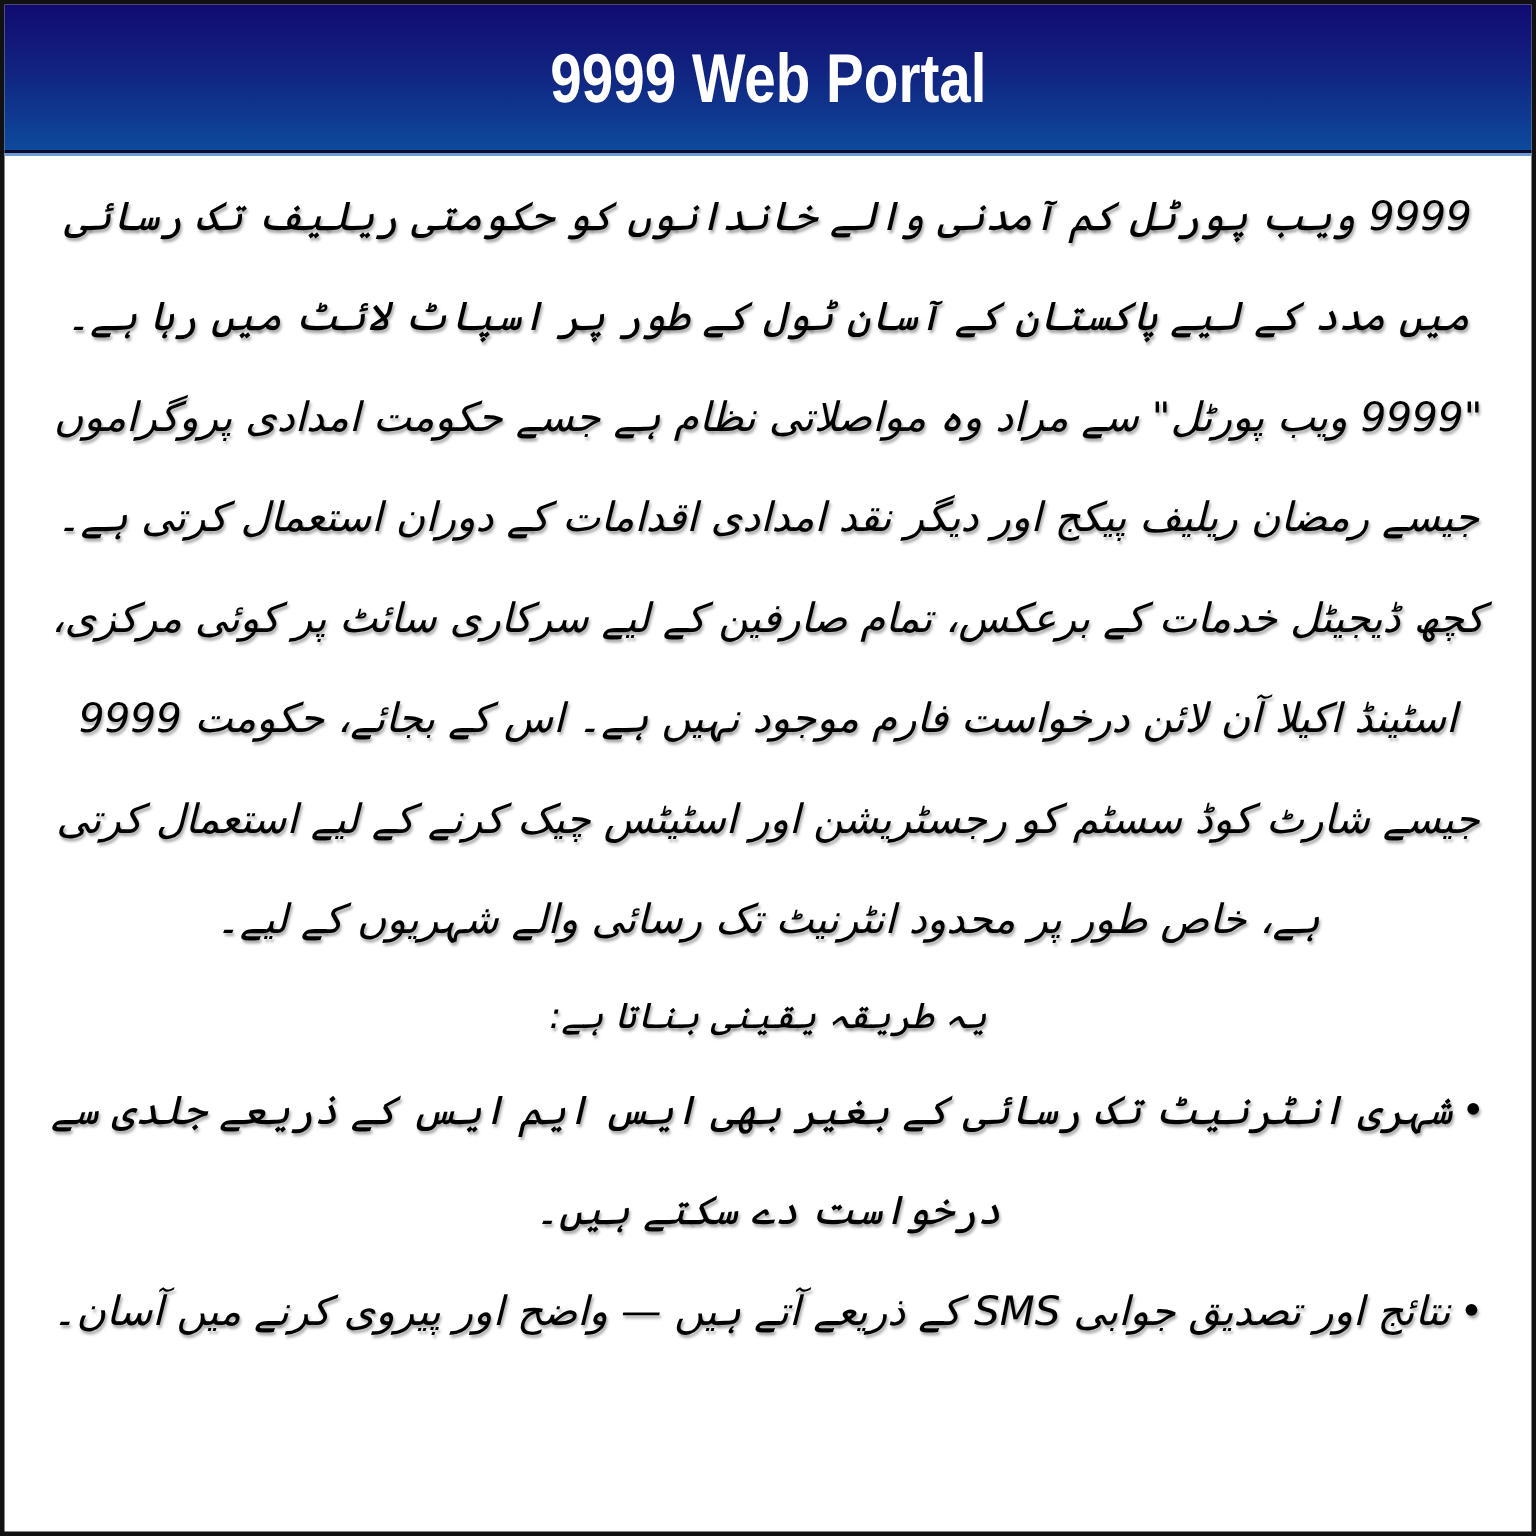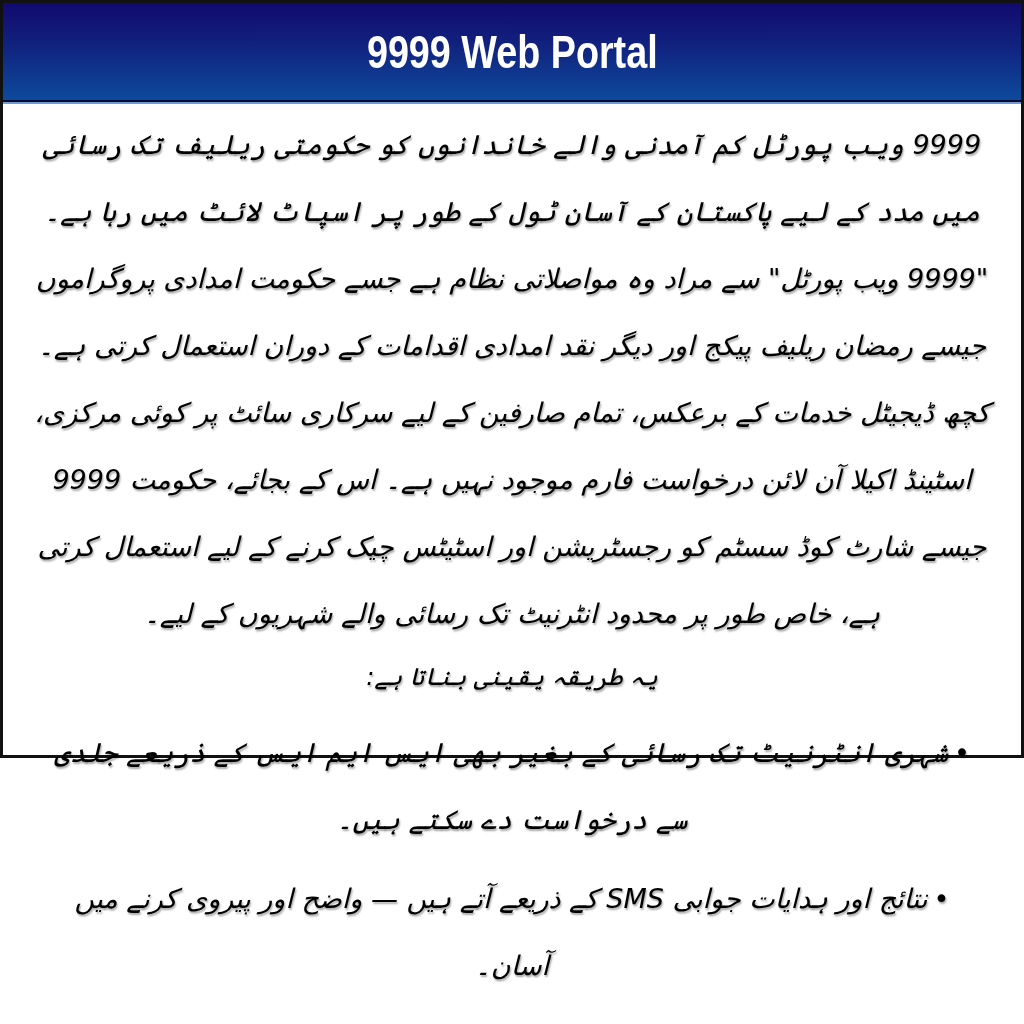--- a/index.html
+++ b/index.html
@@ -3,21 +3,21 @@
   <meta charset="utf-8">
   <style>
     html, body { margin: 0; padding: 0; }
     body {
       width: 1024px; height: 1024px; overflow: hidden;
       background: #ffffff;
       font-family: "DejaVu Sans", sans-serif;
     }
     .frame {
       position: absolute; left: 0; top: 0;
-      width: 1024px; height: 758px;
+      width: 1024px; height: 1024px;
       box-sizing: border-box;
       border: 3px solid #111111;
       background: #ffffff;
     }
     .header {
       position: absolute; left: 0; top: 0; right: 0;
       height: 97px;
       background: linear-gradient(to bottom, #110a6f 0%, #11237f 45%, #0d4a9c 100%);
       border-bottom: 2px solid #0a0a2a;
       box-shadow: 0 2px 0 #6f9bd6;
@@ -38,37 +38,37 @@
       text-align: center;
       color: #000000;
       font-family: "DejaVu Sans", sans-serif;
       font-size: 27px;
       line-height: 67px;
       font-style: italic;
     }
     .para { margin: 0; text-shadow: 1px 2px 2px rgba(0,0,0,0.35); }
     .intro-heading { margin: 0; font-size: 24px; line-height: 60px; text-shadow: 1px 2px 2px rgba(0,0,0,0.35); }
     .bullet-list { list-style: none; margin: 0; padding: 0; }
-    .bullet-item { margin: 12px; text-shadow: 1px 2px 2px rgba(0,0,0,0.35); }
+    .bullet-item { margin: 0; text-shadow: 1px 2px 2px rgba(0,0,0,0.35); }
     .bullet-dot { font-style: normal; margin-left: 6px; }
   </style>
 </head>
 <body>
 
 <div class="frame">
   <header class="header">
     <h1 class="header-title" style="margin:0;">9999 Web Portal</h1>
   </header>
 
   <main class="content">
     <p class="para">9999 ویب پورٹل کم آمدنی والے خاندانوں کو حکومتی ریلیف تک رسائی میں مدد کے لیے پاکستان کے آسان ٹول کے طور پر اسپاٹ لائٹ میں رہا ہے۔</p>
     <p class="para">"9999 ویب پورٹل" سے مراد وہ مواصلاتی نظام ہے جسے حکومت امدادی پروگراموں جیسے رمضان ریلیف پیکج اور دیگر نقد امدادی اقدامات کے دوران استعمال کرتی ہے۔ کچھ ڈیجیٹل خدمات کے برعکس، تمام صارفین کے لیے سرکاری سائٹ پر کوئی مرکزی، اسٹینڈ اکیلا آن لائن درخواست فارم موجود نہیں ہے۔ اس کے بجائے، حکومت 9999 جیسے شارٹ کوڈ سسٹم کو رجسٹریشن اور اسٹیٹس چیک کرنے کے لیے استعمال کرتی ہے، خاص طور پر محدود انٹرنیٹ تک رسائی والے شہریوں کے لیے۔</p>
     <p class="intro-heading">یہ طریقہ یقینی بناتا ہے:</p>
     <ul class="bullet-list">
       <li class="bullet-item">
         <span class="bullet-dot">•</span><span>شہری انٹرنیٹ تک رسائی کے بغیر بھی ایس ایم ایس کے ذریعے جلدی سے درخواست دے سکتے ہیں۔</span>
       </li>
       <li class="bullet-item">
-        <span class="bullet-dot">•</span><span>نتائج اور ہدایات جوابی SMS کے ذریعے آتے ہیں — واضح اور پیروی کرنے میں آسان۔</span>
+        <span class="bullet-dot">•</span><span>نتائج اور تصدیق جوابی SMS کے ذریعے آتے ہیں — واضح اور پیروی کرنے میں آسان۔</span>
       </li>
     </ul>
   </main>
 </div>
 
 </body></html>

